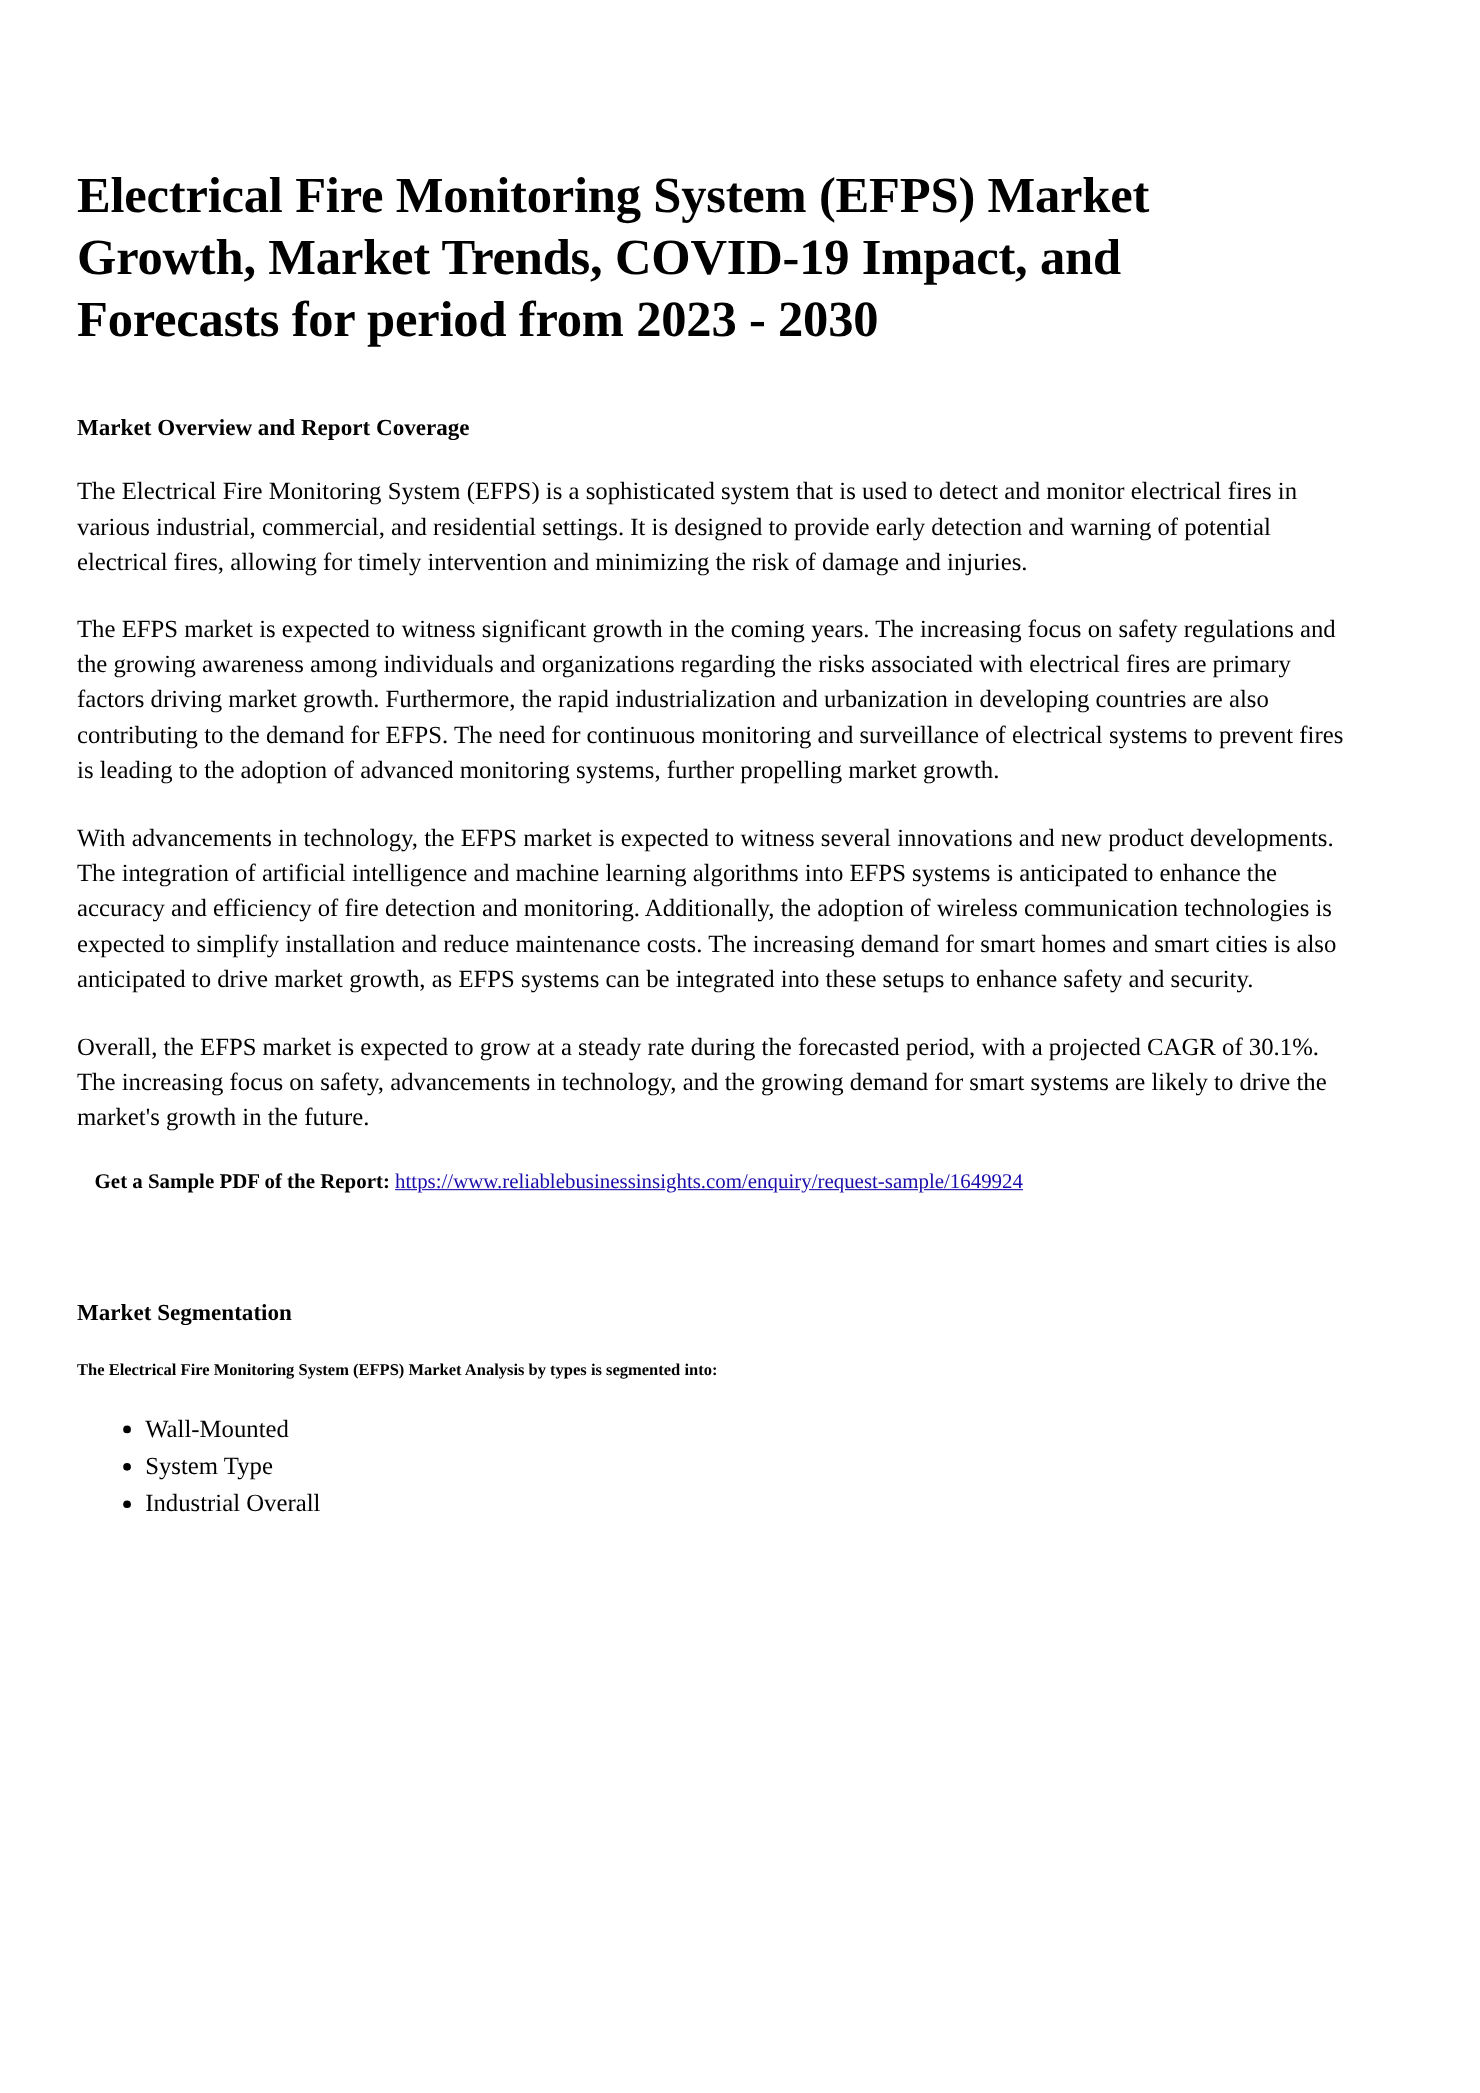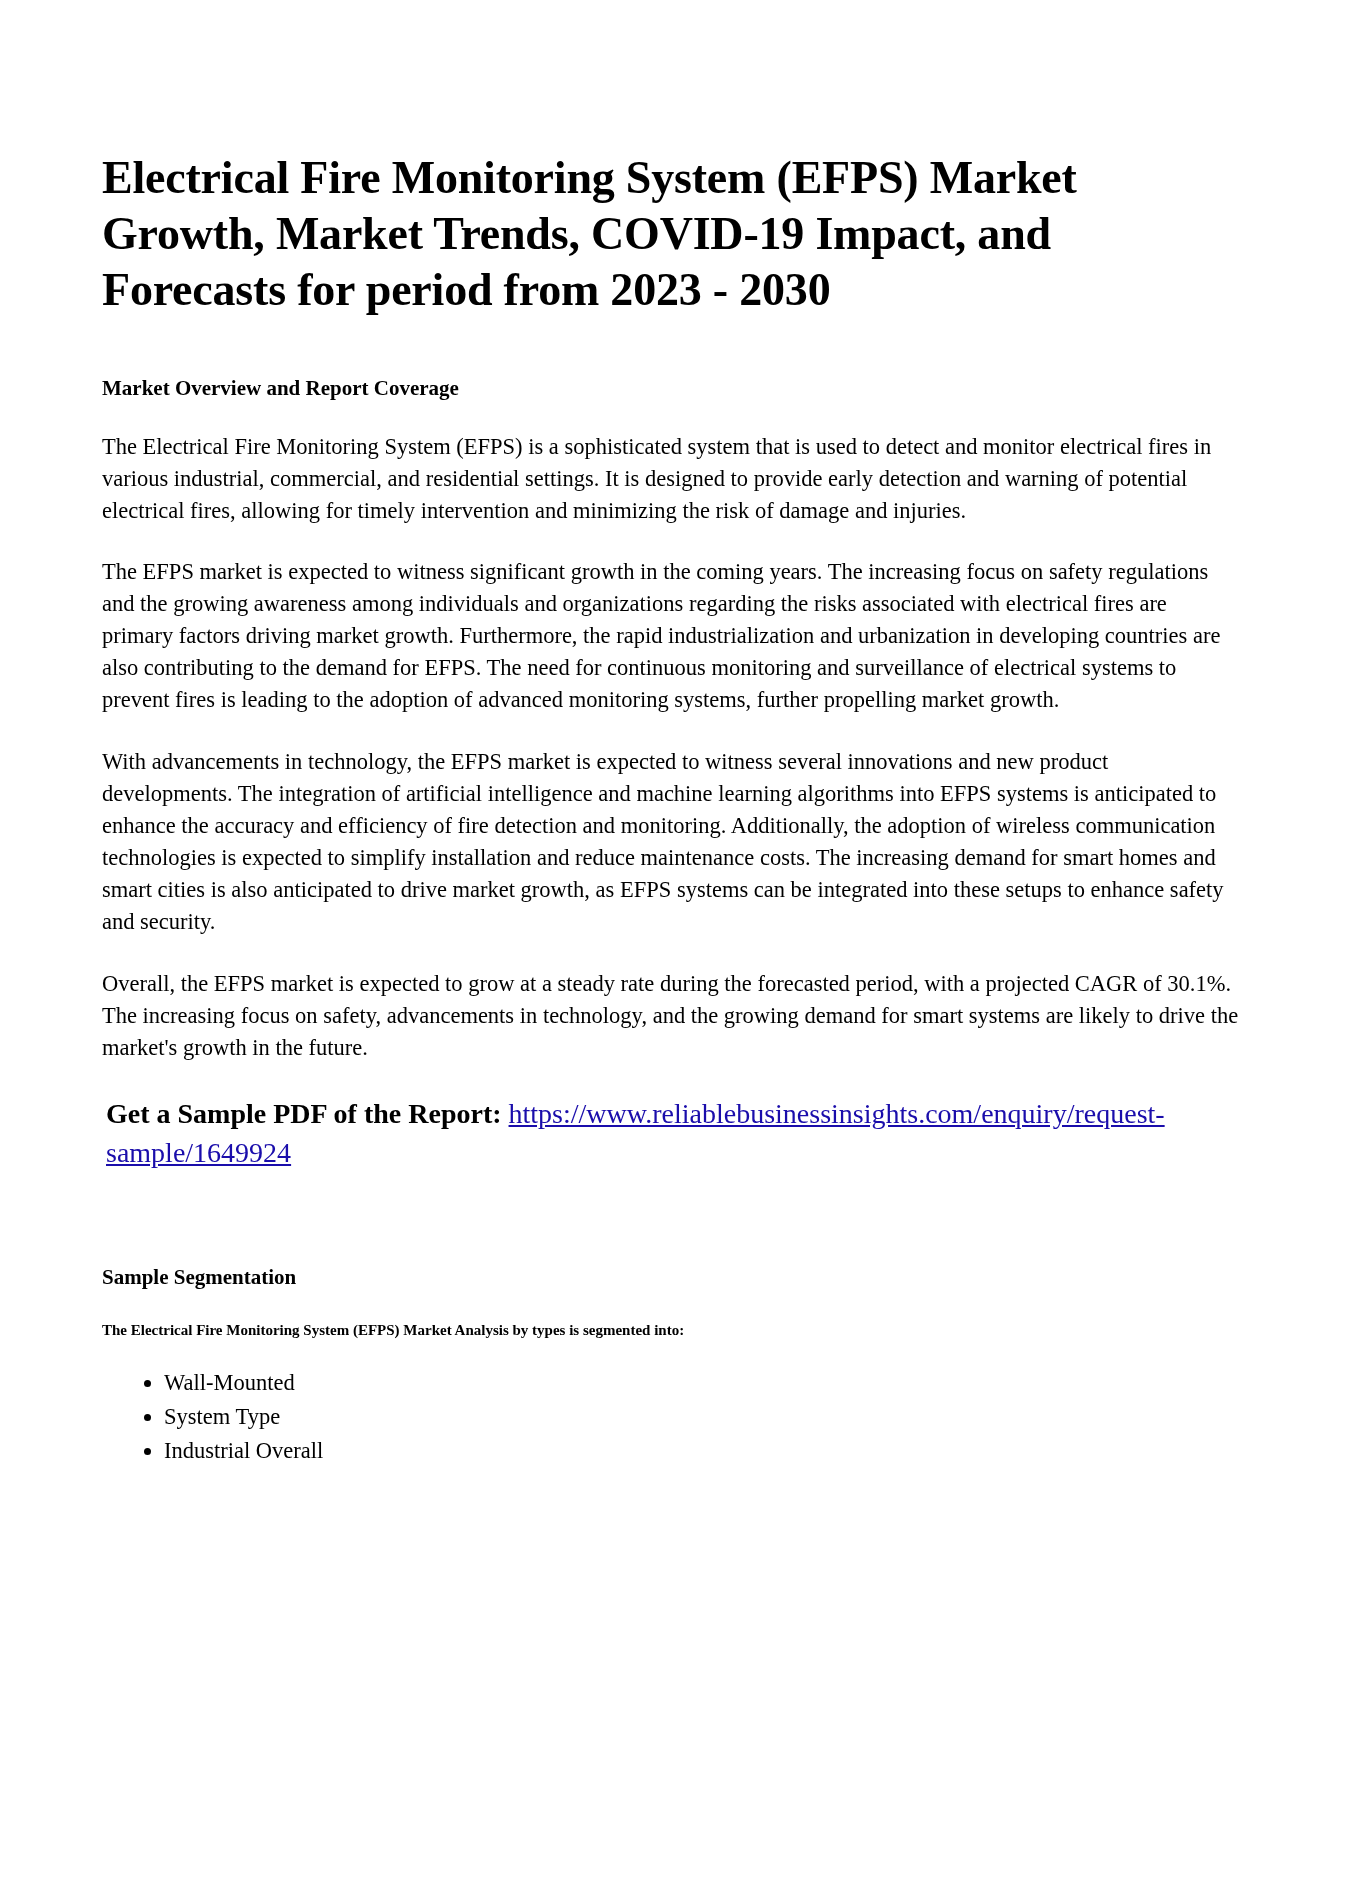--- a/index.html
+++ b/index.html
@@ -13,21 +13,21 @@
     min-height: 1903px;
     font-family: "Liberation Serif", "DejaVu Serif", serif;
     color: #000000;
     -webkit-font-smoothing: antialiased;
   }
   .page {
     width: 1345px;
     min-height: 1903px;
     background: #ffffff;
     box-sizing: border-box;
-    padding: 150px 90px 60px 102px;
+    padding: 150px 90px 60px 70px;
   }
   .doc-title {
     font-family: "Liberation Serif", "DejaVu Serif", serif;
     font-size: 46px;
     font-weight: bold;
     line-height: 1.22;
     letter-spacing: -0.2px;
     margin: 0 0 56px 0;
     max-width: 1060px;
     color: #000000;
@@ -47,23 +47,23 @@
     margin: 0 16px 30px 0;
     max-width: 1160px;
     color: #000000;
     text-align: left;
   }
   p.body-text:last-of-type {
     margin-bottom: 0;
   }
   .sample-block {
     font-family: "Liberation Serif", "DejaVu Serif", serif;
-    font-size: 28px;
+    font-size: 19px;
     line-height: 1.42;
-    margin: 0 0 30px 4px;
+    margin: 0 0 30px 16px;
     max-width: 1160px;
   }
   .sample-label {
     font-weight: bold;
     color: #000000;
   }
   a.report-link {
     color: #1a0dab;
     text-decoration: underline;
     word-break: break-word;
@@ -116,21 +116,21 @@
 
   <p class="body-text">Overall, the EFPS market is expected to grow at a steady rate during the forecasted period, with a projected CAGR of 30.1%. The increasing focus on safety, advancements in technology, and the growing demand for smart systems are likely to drive the market's growth in the future.</p>
 
   <div class="sample-block">
     <span class="sample-label">Get a Sample PDF of the Report:</span>
     <a class="report-link" href="#">https://www.reliablebusinessinsights.com/enquiry/request-sample/1649924</a>
   </div>
 
   <div class="gap-block"></div>
 
-  <h2 class="seg-heading">Sample Segmentation</h2>
+  <h2 class="seg-heading">Market Segmentation</h2>
 
   <p class="seg-intro">The Electrical Fire Monitoring System (EFPS) Market Analysis by types is segmented into:</p>
 
   <ul class="seg-list">
     <li>Wall-Mounted</li>
     <li>System Type</li>
     <li>Industrial Overall</li>
   </ul>
 
 </div>

